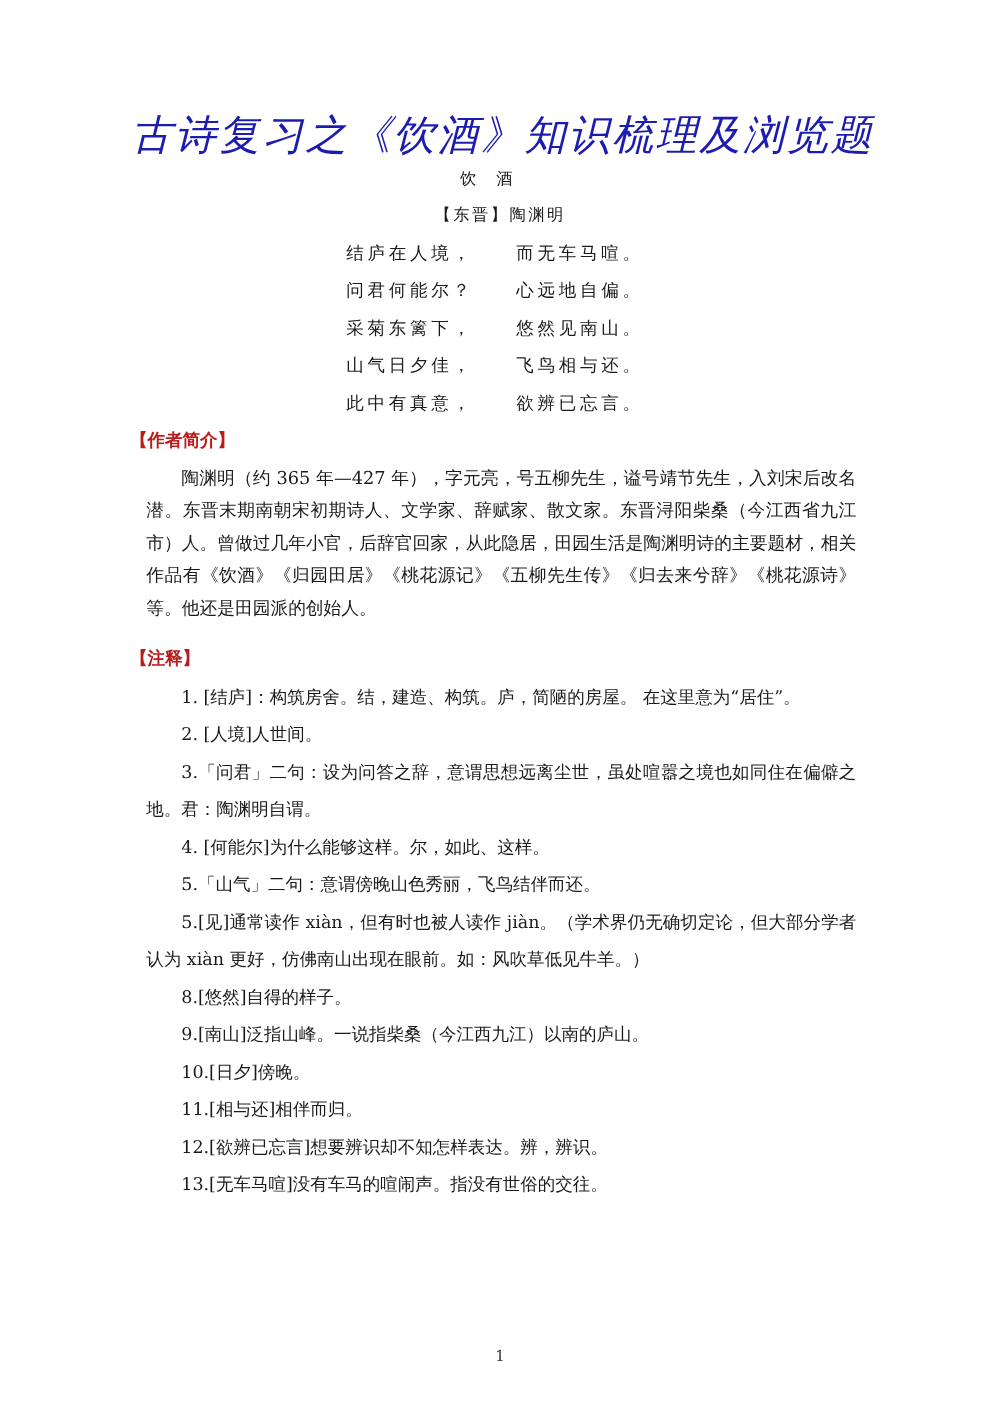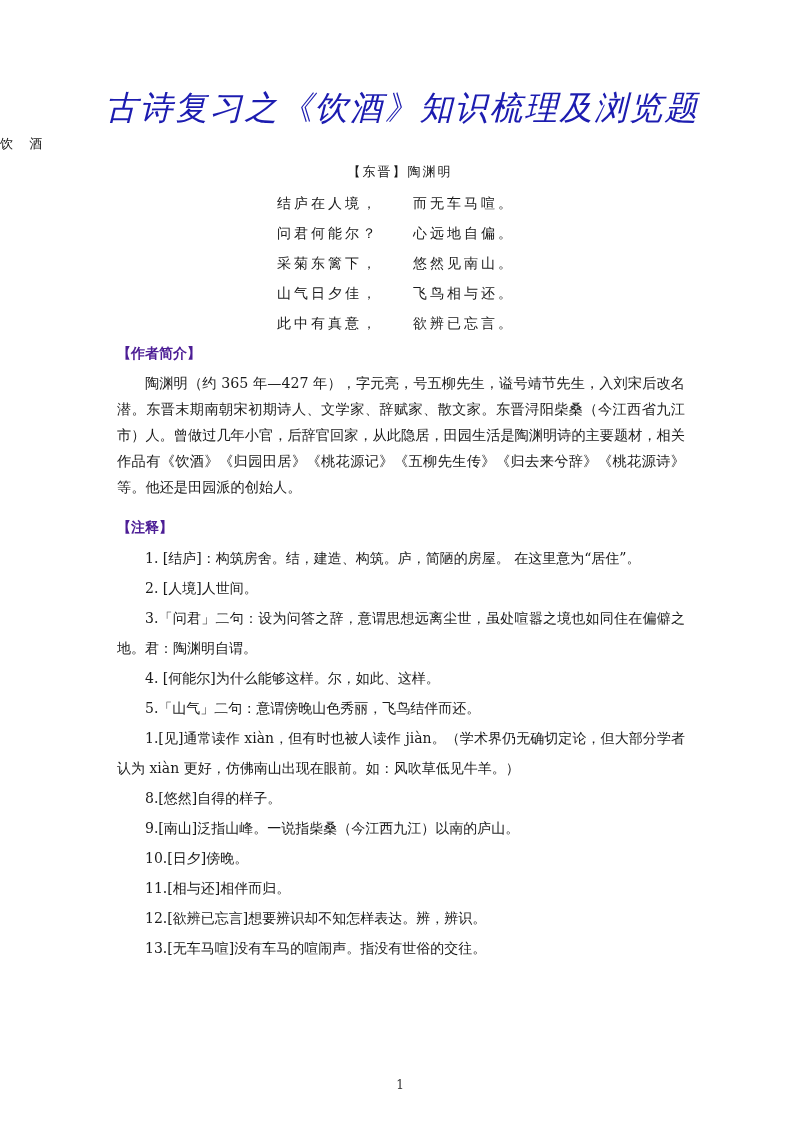--- a/index.html
+++ b/index.html
@@ -29,20 +29,21 @@
       font-style: italic;
       font-size: 33px;
       letter-spacing: 2px;
       color: #1c1cb0;
       line-height: 44px;
     }
     .poem-title {
       position: absolute;
       left: 0; right: 16px;
       top: 134px;
+      text-align: center;
       font-size: 13px;
       letter-spacing: 6px;
       line-height: 20px;
     }
     .poem-author {
       position: absolute;
       left: 0; right: 0;
       top: 163px;
       text-align: center;
       font-size: 13px;
@@ -69,25 +70,25 @@
       text-align: left;
     }
     .poem-line .half2 {
       display: inline-block;
       width: 110px;
       text-align: left;
       margin-left: 26px;
     }
     .section-head {
       position: absolute;
-      left: 117px;
+      left: 104px;
       font-family: "DejaVu Sans", "Liberation Sans", sans-serif;
       font-size: 14px;
       font-weight: bold;
-      color: #4c1d95;
+      color: #b91c1c;
       line-height: 20px;
     }
     .bio {
       position: absolute;
       left: 117px;
       width: 568px;
       top: 370px;
       font-size: 14.2px;
       line-height: 26px;
       text-align: justify;
@@ -138,21 +139,21 @@
   <div class="bio">陶渊明（约 365 年—427 年），字元亮，号五柳先生，谥号靖节先生，入刘宋后改名潜。东晋末期南朝宋初期诗人、文学家、辞赋家、散文家。东晋浔阳柴桑（今江西省九江市）人。曾做过几年小官，后辞官回家，从此隐居，田园生活是陶渊明诗的主要题材，相关作品有《饮酒》《归园田居》《桃花源记》《五柳先生传》《归去来兮辞》《桃花源诗》等。他还是田园派的创始人。</div>
 
   <div class="section-head" style="top:517px;">【注释】</div>
 
   <div class="notes">
     <div class="note">1. [结庐]：构筑房舍。结，建造、构筑。庐，简陋的房屋。 在这里意为“居住”。</div>
     <div class="note">2. [人境]人世间。</div>
     <div class="note">3.「问君」二句：设为问答之辞，意谓思想远离尘世，虽处喧嚣之境也如同住在偏僻之地。君：陶渊明自谓。</div>
     <div class="note">4. [何能尔]为什么能够这样。尔，如此、这样。</div>
     <div class="note">5.「山气」二句：意谓傍晚山色秀丽，飞鸟结伴而还。</div>
-    <div class="note">1.[见]通常读作 xiàn，但有时也被人读作 jiàn。（学术界仍无确切定论，但大部分学者认为 xiàn 更好，仿佛南山出现在眼前。如：风吹草低见牛羊。）</div>
+    <div class="note">5.[见]通常读作 xiàn，但有时也被人读作 jiàn。（学术界仍无确切定论，但大部分学者认为 xiàn 更好，仿佛南山出现在眼前。如：风吹草低见牛羊。）</div>
     <div class="note">8.[悠然]自得的样子。</div>
     <div class="note">9.[南山]泛指山峰。一说指柴桑（今江西九江）以南的庐山。</div>
     <div class="note">10.[日夕]傍晚。</div>
     <div class="note">11.[相与还]相伴而归。</div>
     <div class="note">12.[欲辨已忘言]想要辨识却不知怎样表达。辨，辨识。</div>
     <div class="note">13.[无车马喧]没有车马的喧闹声。指没有世俗的交往。</div>
   </div>
 
   <div class="page-number">1</div>
 

